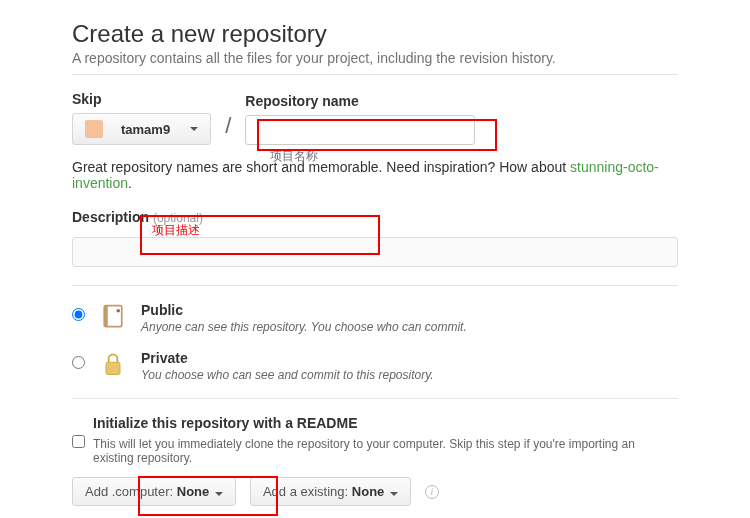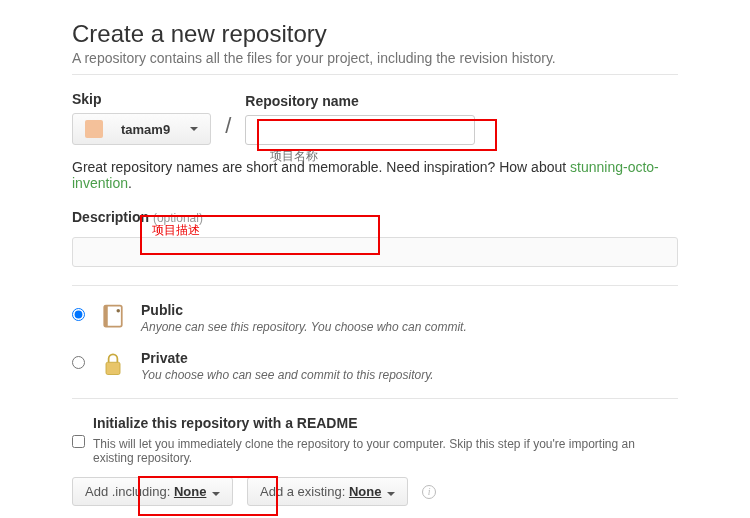--- a/index.html
+++ b/index.html
@@ -44,21 +44,21 @@
     .vis-row input[type="radio"] { margin-top: 6px; }
     .vis-icon { width: 28px; height: 28px; flex-shrink: 0; }
     .vis-text strong { font-weight: 600; font-size: 14px; }
     .vis-text .sub { color: #666; font-size: 12px; margin-top:2px;font-style:italic;}
     .watermark { position: absolute; left: 280px; top: 270px; color: #ccc; font-size: 14px; font-family: serif; letter-spacing:1px;}
     .init-row { display: flex; align-items: center; gap: 8px; margin-top: 6px; }
     .init-text strong { font-weight: 600; font-size: 14px; }
     .init-text .sub { color: #666; font-size: 12px; margin-top:6px; }
     .dd-row { display:flex; gap: 14px; align-items:center; margin-top: 12px;}
     .dd-btn { font-weight:400; color:#555;}
-    .dd-btn b { color:#333; font-weight:600;text-decoration:underline;}
+    .dd-btn b { color:#333; font-weight:600;}
     .info-icon { width: 14px; height:14px; border:1px solid #bbb; border-radius:50%; display:inline-flex; align-items:center; justify-content:center; font-size:10px; color:#bbb; font-style:italic; font-family:serif;}
     .annot-name { position:absolute; left:198px; top:100px; color:#737373; font-size:12px; z-index:5;margin-top:28px;}
     .annot-desc { position:absolute; left:80px; top:202px; color:#e00; font-size:12px; z-index:5;}
     .red-outline-name { position:absolute; left:185px; top:99px; width:240px; height:32px; border:2px solid #e00; z-index:3;}
     .red-outline-desc { position:absolute; left:68px; top:195px; width:240px; height:40px; border:2px solid #e00; z-index:3;}
     .red-outline-btn { position:absolute; left:66px; top:456px; width:140px; height:40px; border:2px solid #e00; z-index:3;}
     .container { position: relative; }
   </style>
 </head>
 <body>
@@ -133,21 +133,21 @@
   <div class="init-row">
     <input type="checkbox" style="margin-top: 3px;">
     <div class="init-text">
       <strong>Initialize this repository with a README</strong>
       <div class="sub">This will let you immediately clone the repository to your computer. Skip this step if you're importing an existing repository.</div>
     </div>
   </div>
 
   <div class="dd-row">
     <button class="btn dd-btn">
-      <span>Add .including: </span><b>None</b> <span class="caret"></span>
+      <span>Add .computer: </span><b>None</b> <span class="caret"></span>
     </button>
     <button class="btn dd-btn">
       <span>Add a existing: </span><b>None</b> <span class="caret"></span>
     </button>
     <span class="info-icon">i</span>
   </div>
 
   
 
   

